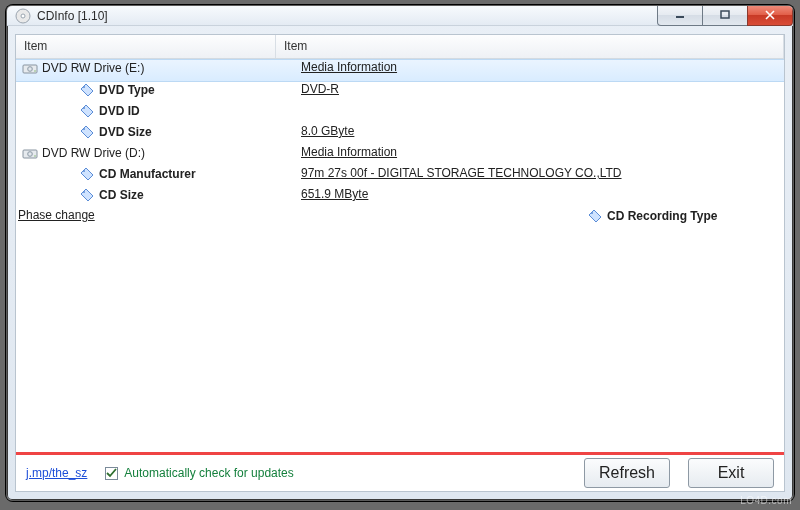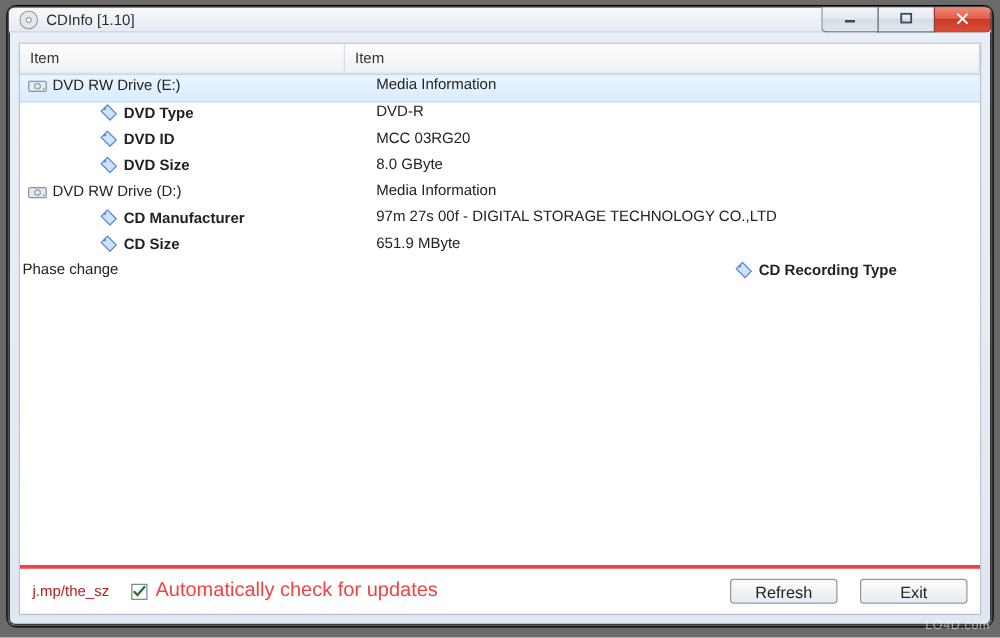--- a/index.html
+++ b/index.html
@@ -109,41 +109,41 @@
     background: linear-gradient(#eaf4ff, #d9ecff);
     border-top: 1px solid #bcd9f4;
     border-bottom: 1px solid #bcd9f4;
     height: 23px;
   }
   .lv-row .cell { overflow: hidden; white-space: nowrap; }
   .lv-row .cell.item {
     width: 260px; flex: 0 0 260px;
     display: flex; align-items: center;
   }
-  .lv-row .cell.value { flex:1; padding-left: 2px; }
+  .lv-row .cell.value { flex:1; padding-left: 2px; text-decoration: underline; }
   .indent0 { padding-left: 6px; }
   .indent1 { padding-left: 63px; font-weight: bold; }
   .row-icon { width:16px; height:16px; margin-right:4px; flex:0 0 16px; }
 
   .bottombar {
     height: 36px;
     display: flex;
     align-items: center;
     padding: 0 10px;
     gap: 18px;
   }
-  .link { color: #b91c1c; cursor: pointer; font-size:12px; }
-  .chk { display:flex; align-items:center; gap:6px; font-size:16px; color:#ef4444; }
+  .link { color: #1d4ed8; text-decoration: underline; cursor: pointer; font-size:12px; }
+  .chk { display:flex; align-items:center; gap:6px; font-size:12px; color:#15803d; }
   .chkbox { width:13px; height:13px; border:1px solid #7a8a99; background:#fff; display:flex; align-items:center; justify-content:center; }
   .spacer { flex:1; }
   .btn {
-    min-width: 86px; height: 20px;
+    min-width: 86px; height: 30px;
     border: 1px solid #8e99a4;
     background: linear-gradient(#fbfcfd, #e6ebf0);
-    font-size: 13px;
+    font-size: 16px;
     color: #222;
     border-radius: 3px;
     display:flex; align-items:center; justify-content:center;
     cursor: pointer;
     padding: 0 12px;
   }
   .watermark {
     position:absolute; right:8px; bottom:4px;
     color: rgba(255,255,255,0.55);
     font-size: 10px; font-weight: 500; letter-spacing: .5px;
@@ -214,21 +214,20 @@
             <div class="cell value">DVD-R</div>
           </div>
           <div class="lv-row">
             <div class="cell item indent1">
               <span class="row-icon"><svg viewBox="0 0 16 16" width="16" height="16">
                   <path d="M2 7 L7 2 L14 9 L9 14 Z" fill="#cfe3ff" stroke="#5a8cd6" stroke-width="1"></path>
                   <circle cx="5" cy="5" r="1" fill="#5a8cd6"></circle>
                 </svg></span>
               <span>DVD ID</span>
             </div>
-            <div class="cell value">MCC 03RG20</div>
           </div>
           <div class="lv-row">
             <div class="cell item indent1">
               <span class="row-icon"><svg viewBox="0 0 16 16" width="16" height="16">
                   <path d="M2 7 L7 2 L14 9 L9 14 Z" fill="#cfe3ff" stroke="#5a8cd6" stroke-width="1"></path>
                   <circle cx="5" cy="5" r="1" fill="#5a8cd6"></circle>
                 </svg></span>
               <span>DVD Size</span>
             </div>
             <div class="cell value">8.0 GByte</div>

